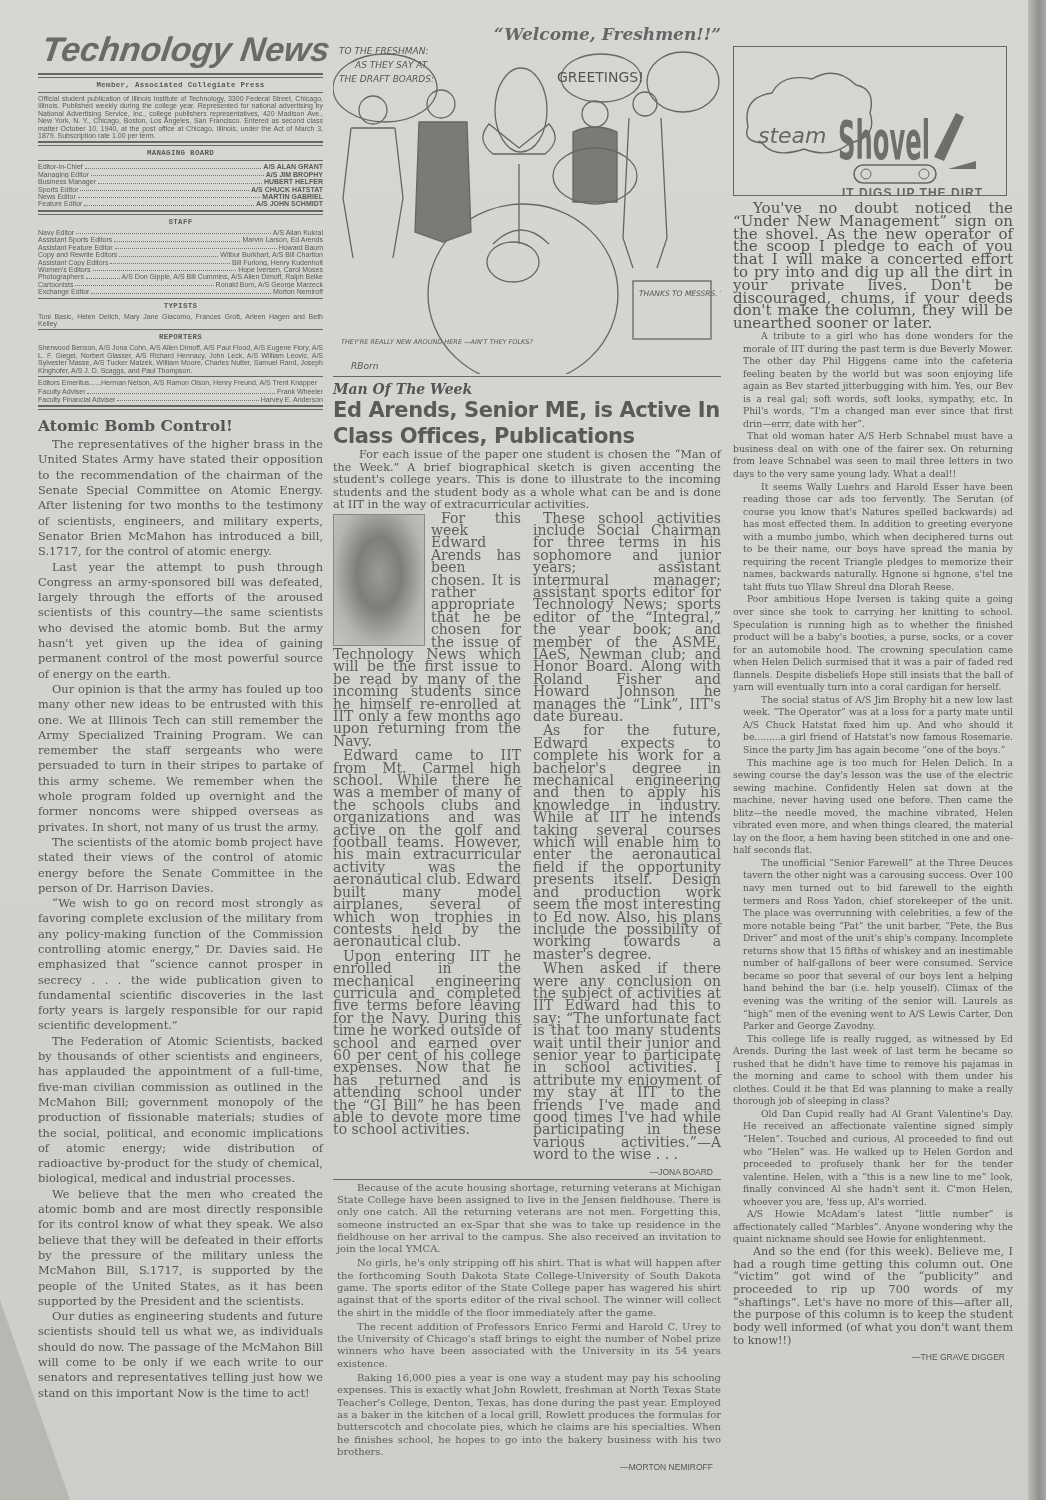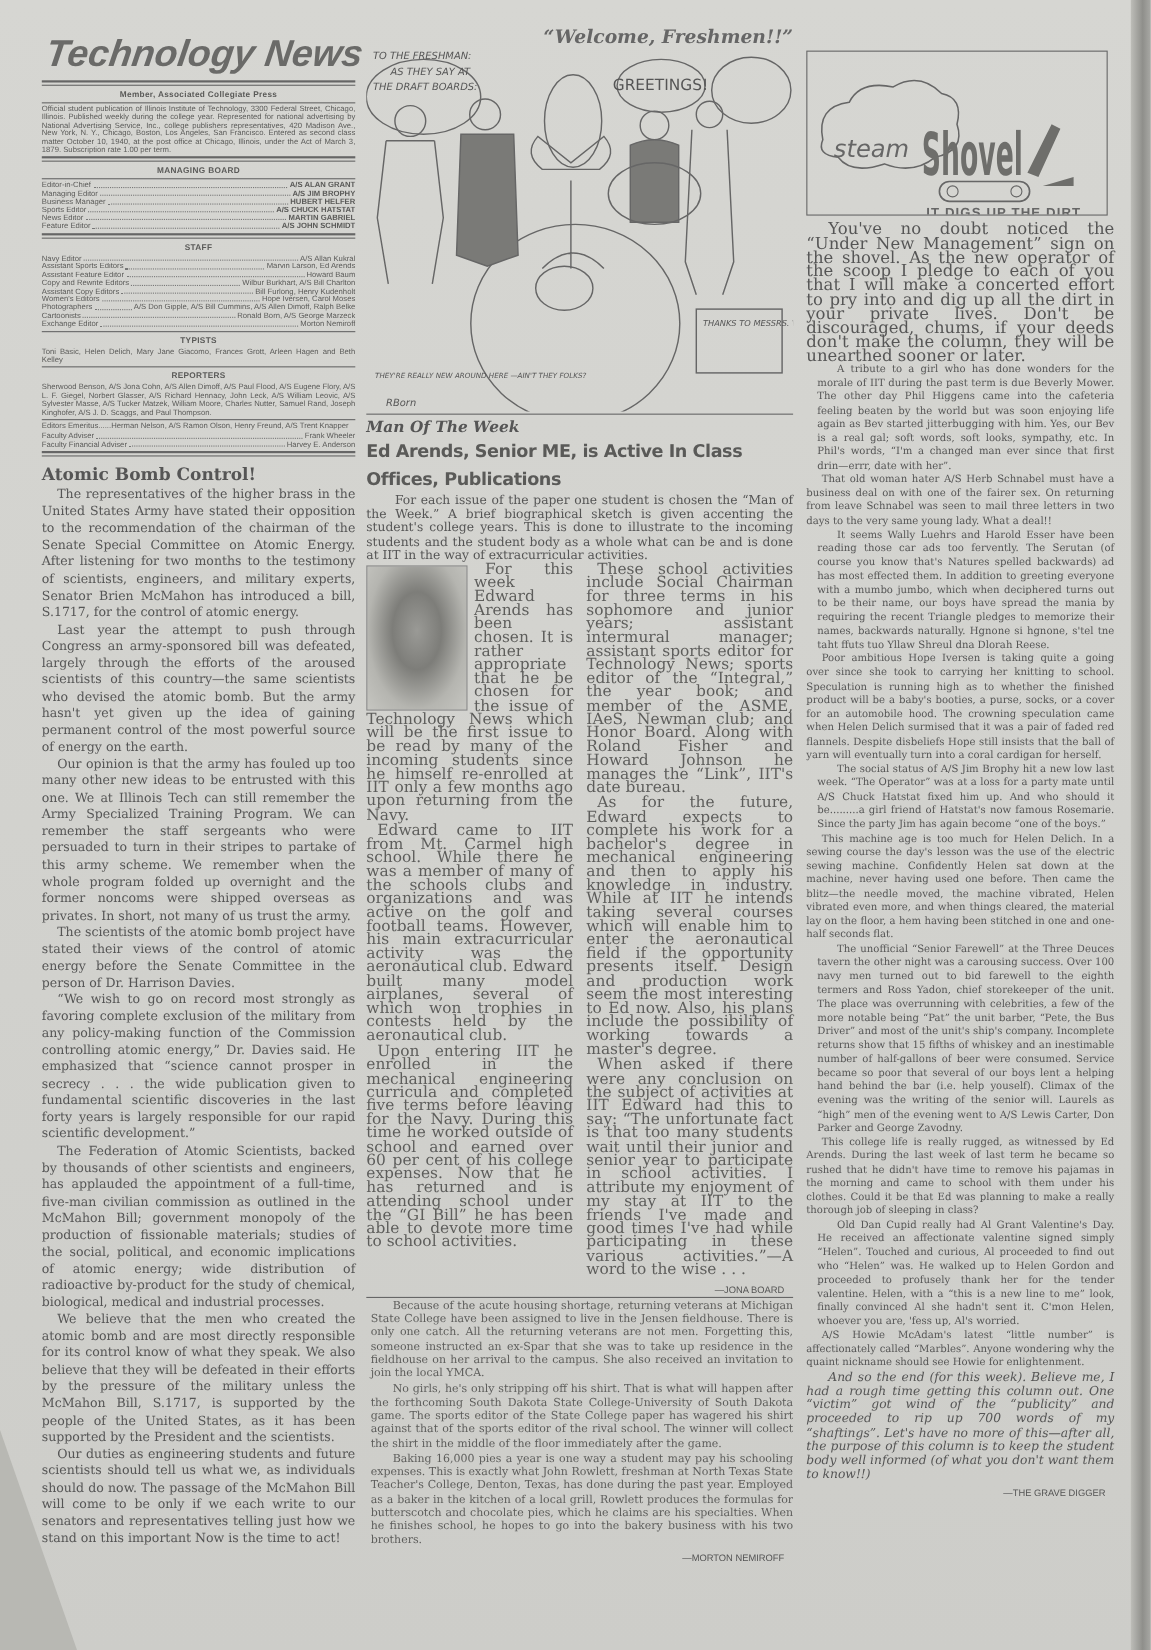--- a/index.html
+++ b/index.html
@@ -34,21 +34,21 @@
   
   .col1 { position: absolute; left: 38px; top: 22px; width: 285px; }
   .masthead-title {
     font-family: "Liberation Sans", sans-serif; font-style: italic; font-weight: bold;
     font-size: 34px; letter-spacing: 0px; color: #6a6a68; transform: skewX(-8deg);
     margin: 8px 0 4px 4px; white-space: nowrap;
   }
   .dbl-rule { border-top: 2px solid #666; border-bottom: 1px solid #666; height: 2px; margin: 2px 0; }
   .thin-rule { border-top: 1px solid #666; margin: 2px 0; }
   .small-head {
-    text-align: center; font-family: Liberation Sans, sans-serif; font-size: 7.5px;
+    text-align: center; font-family: Liberation Mono, monospace; font-size: 7.5px;
     font-weight: bold; color: #5a5a58; margin: 3px 0; letter-spacing: 0.3px;
   }
   .fine {
     font-family: "Liberation Sans", sans-serif; font-size: 7px; line-height: 7.4px;
     color: #5a5a58; text-align: justify; margin: 2px 0;
   }
   .roster { font-family: "Liberation Sans", sans-serif; font-size: 7px; line-height: 7.4px; color: #5a5a58; }
   .roster .row { display: flex; justify-content: space-between; white-space: nowrap; overflow: hidden; }
   .roster .row .lbl { flex: 0 0 auto; }
   .roster .row .dots { flex: 1 1 auto; border-bottom: 1px dotted #777; margin: 0 2px 2px 2px; }
@@ -72,21 +72,21 @@
     font-size: 17px; color: #666; margin: 2px 0 0 0; text-align: right;
   }
   .cartoon { position: relative; width: 388px; height: 330px; }
   .cartoon svg { position: absolute; left: 0; top: 0; }
   .hand { font-family: "DejaVu Sans", sans-serif; font-style: italic; fill: #555; }
   .motw-kicker {
     font-family: "DejaVu Serif", serif; font-style: italic; font-weight: bold;
     font-size: 14px; color: #555; margin: 4px 0 0 0;
   }
   .motw-head {
-    font-family: "DejaVu Sans", sans-serif; font-weight: bold; font-size: 16px;
+    font-family: "DejaVu Sans", sans-serif; font-weight: bold; font-size: 21px;
     line-height: 26px; color: #5a5a58; letter-spacing: -0.4px;
   }
   .motw-lede { font-size: 11.2px; line-height: 12.5px; color: #555; text-align: justify; }
   .motw-lede p { margin: 0; text-indent: 26px; }
   .two-col { display: flex; justify-content: space-between; margin-top: 0; }
   .subcol { width: 188px; font-size: 14px; line-height: 12.4px; color: #5d5d5b; text-align: justify; }
   .subcol p { margin: 0 0 2px 0; text-indent: 10px; }
   .photo {
     float: left; width: 90px; height: 130px; margin: 2px 6px 2px 0;
     background: radial-gradient(ellipse at 50% 45%, #9a9a96 0%, #7d7d79 35%, #b5b5b0 70%, #c6c6c1 100%);
@@ -101,21 +101,21 @@
   .col3 { position: absolute; left: 733px; top: 22px; width: 280px; }
   .shovel-box {
     position: relative; width: 272px; height: 148px; border: 1.5px solid #666; margin: 24px 0 6px 0;
   }
   .col3 .lead { font-size: 15px; line-height: 12.8px; color: #555; text-align: justify; }
   .col3 .lead p { margin: 0; text-indent: 20px; }
   .col3 .gossip { font-size: 9.2px; line-height: 12.55px; color: #555; text-align: justify; }
   .col3 .gossip p { margin: 0; text-indent: 14px; }
   .col3 .gossip p.ind { padding-left: 10px; text-indent: 18px; }
   .col3 .close { font-size: 11.2px; line-height: 12.7px; color: #555; text-align: justify; }
-  .col3 .close p { margin: 0; text-indent: 20px; font-style: italic; }
+  .col3 .close p { margin: 0; text-indent: 20px; }
 </style>
 </head>
 <body>
 
 <div class="page">
   <div class="right-edge"></div>
   <div class="tear"></div>
 
 
   <div class="col1">
@@ -302,20 +302,21 @@
           <p>As for the future, Edward expects to complete his work for a bachelor's degree in mechanical engineering and then to apply his knowledge in industry. While at IIT he intends taking several courses which will enable him to enter the aeronautical field if the opportunity presents itself. Design and production work seem the most interesting to Ed now. Also, his plans include the possibility of working towards a master's degree.</p>
           <p>When asked if there were any conclusion on the subject of activities at IIT Edward had this to say: “The unfortunate fact is that too many students wait until their junior and senior year to participate in school activities. I attribute my enjoyment of my stay at IIT to the friends I've made and good times I've had while participating in these various activities.”—A word to the wise . . .</p>
         </div>
     </div>
     <div class="byline">—JONA BOARD</div>
     <div class="thin-rule"></div>
 
     <div class="collegiate-text" id="cw-body">
         <p>Because of the acute housing shortage, returning veterans at Michigan State College have been assigned to live in the Jensen fieldhouse. There is only one catch. All the returning veterans are not men. Forgetting this, someone instructed an ex-Spar that she was to take up residence in the fieldhouse on her arrival to the campus. She also received an invitation to join the local YMCA.</p>
         <p>No girls, he's only stripping off his shirt. That is what will happen after the forthcoming South Dakota State College-University of South Dakota game. The sports editor of the State College paper has wagered his shirt against that of the sports editor of the rival school. The winner will collect the shirt in the middle of the floor immediately after the game.</p>
+        <p>The recent addition of Professors Enrico Fermi and Harold C. Urey to the University of Chicago's staff brings to eight the number of Nobel prize winners who have been associated with the University in its 54 years existence.</p>
         <p>Baking 16,000 pies a year is one way a student may pay his schooling expenses. This is exactly what John Rowlett, freshman at North Texas State Teacher's College, Denton, Texas, has done during the past year. Employed as a baker in the kitchen of a local grill, Rowlett produces the formulas for butterscotch and chocolate pies, which he claims are his specialties. When he finishes school, he hopes to go into the bakery business with his two brothers.</p>
       </div>
     <div class="byline">—MORTON NEMIROFF</div>
   </div>
 
   <div class="col3">
     <div class="shovel-box">
       <svg width="272" height="148" viewBox="0 0 272 148">
         <path d="M14 80 q-6 -30 24 -34 q10 -20 40 -14 q24 -14 44 6 q20 4 14 28 q8 24 -20 30 q-20 16 -46 6 q-30 10 -42 -6 q-20 -2 -14 -16z" fill="none" stroke="#666" stroke-width="1.4"></path>
         <text x="24" y="96" font-family="DejaVu Sans, sans-serif" font-style="italic" font-size="22" fill="#666">steam</text>

